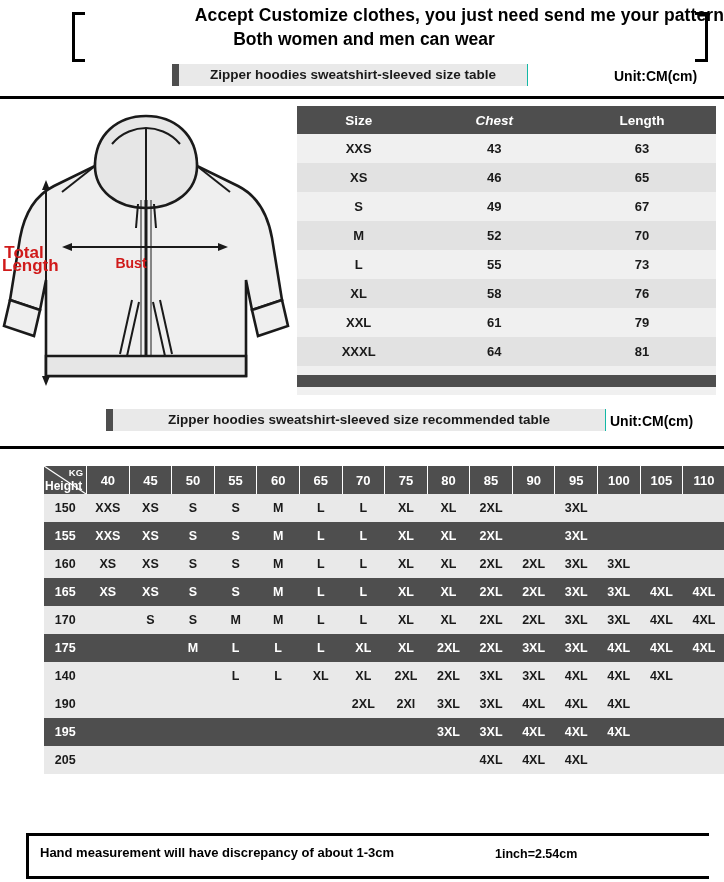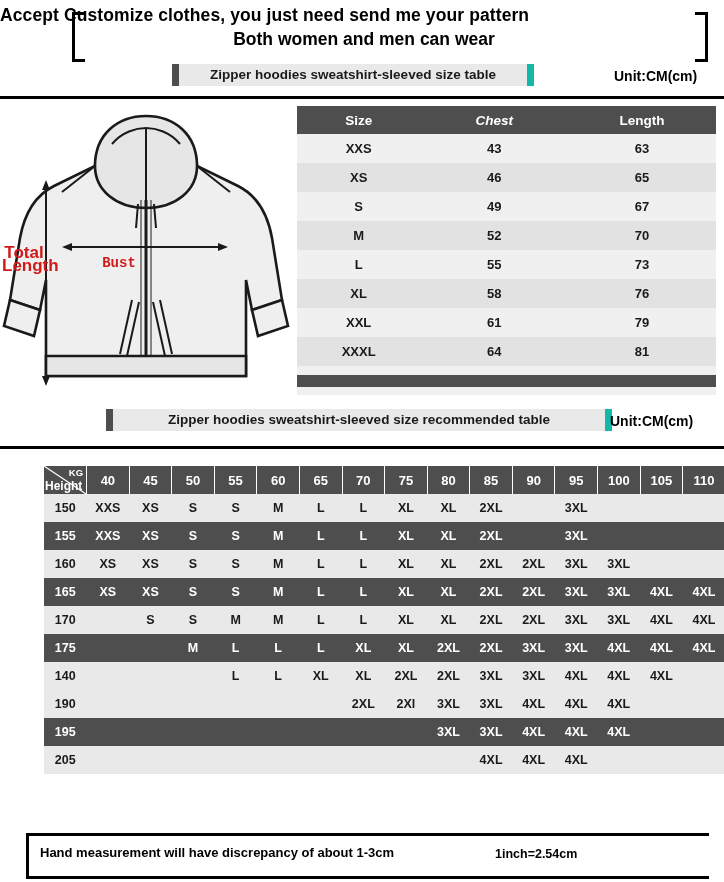--- a/index.html
+++ b/index.html
@@ -40,42 +40,42 @@
     right: 16px; top: 12px;
     width: 10px; height: 44px;
     border-right: 3px solid #000;
     border-top: 3px solid #000;
     border-bottom: 3px solid #000;
   }
   .header-title {
     position: absolute;
     left: 0; top: 3px;
     width: 724px;
-    text-align: left;
+    text-align: right;
     font-size: 17.5px;
     font-weight: bold;
     line-height: 24px;
     letter-spacing: 0.1px;
   }
   .header-sub {
     position: absolute;
     left: 2px; top: 27px;
     width: 724px;
     text-align: center;
     font-size: 17.5px;
     font-weight: bold;
     line-height: 24px;
   }
 
   
   .banner {
     position: absolute;
     background: #e9e9e9;
     border-left: 7px solid #4e4e4e;
-    border-right: 7px solid #14b8a6;
+    border-right: 1px solid #14b8a6;
     font-size: 13.5px;
     font-weight: bold;
     text-align: center;
     line-height: 22px;
     height: 22px;
     color: #1a1a1a;
   }
   .unit-label {
     position: absolute;
     font-size: 14px;
@@ -266,21 +266,21 @@
       <polygon points="46,282 42,272 50,272" fill="#1a1a1a"></polygon>
 
       <line x1="66" y1="143" x2="224" y2="143" stroke="#1a1a1a" stroke-width="2"></line>
       <polygon points="62,143 72,139 72,147" fill="#1a1a1a"></polygon>
       <polygon points="228,143 218,139 218,147" fill="#1a1a1a"></polygon>
     </svg>
     <div class="lbl" style="left:2px; top:142px; width:44px;">
       <span>Total</span><br>
       <span>Length</span>
     </div>
-    <div class="lbl bust" style="left:84px; top:153px; width:70px;font-family:Liberation Mono, monospace;">Bust</div>
+    <div class="lbl bust" style="left:96px; top:153px; width:70px;">Bust</div>
   </div>
 
   <table class="size-table">
     <thead>
       <tr>
         <th class="c0">Size</th>
         <th class="c1">Chest</th>
         <th class="c2">Length</th>
       </tr>
     </thead>

